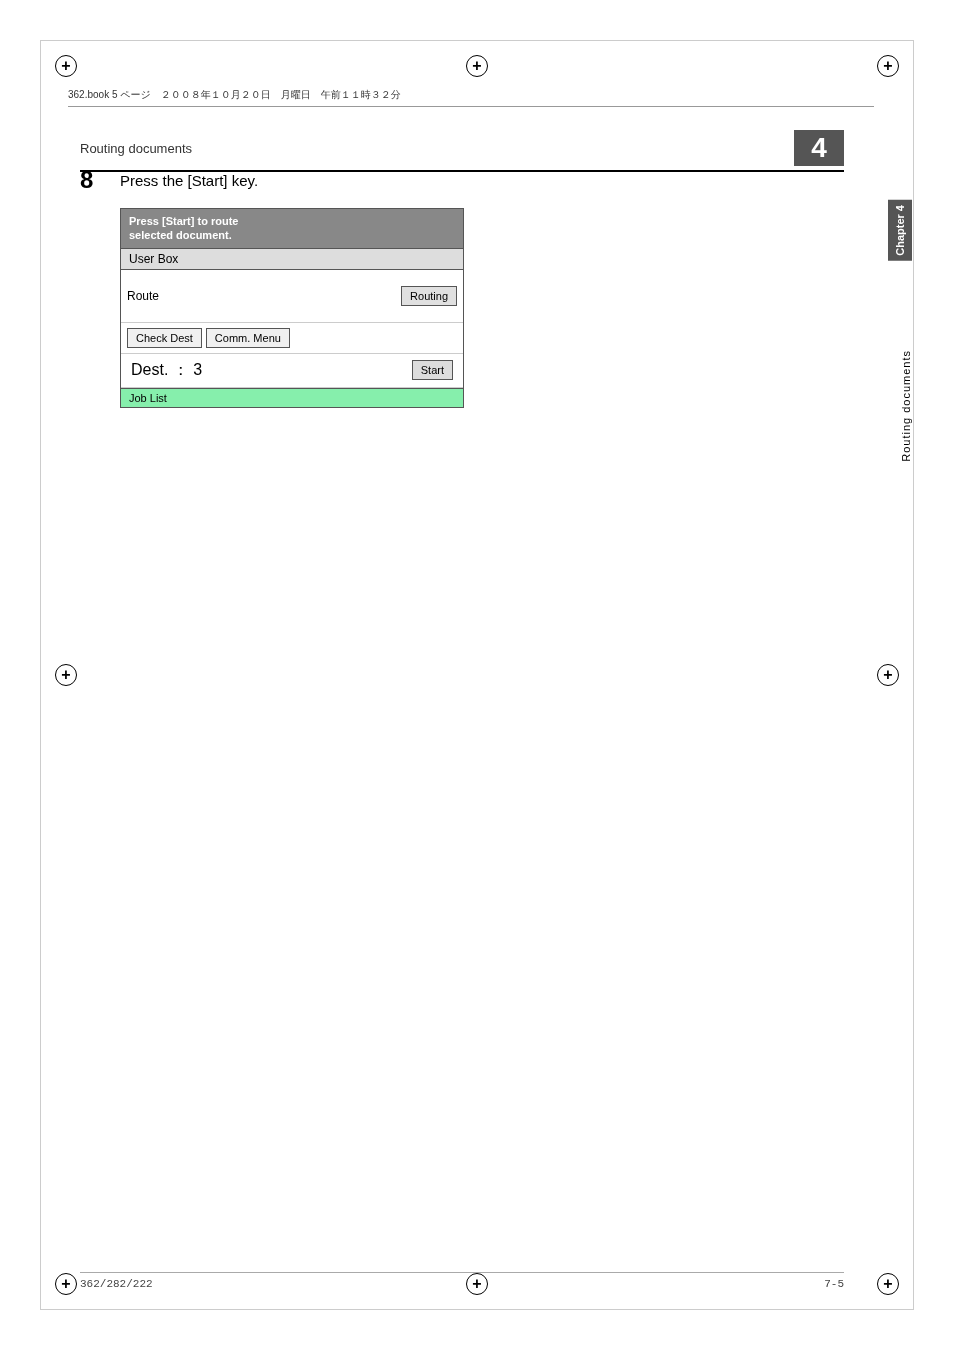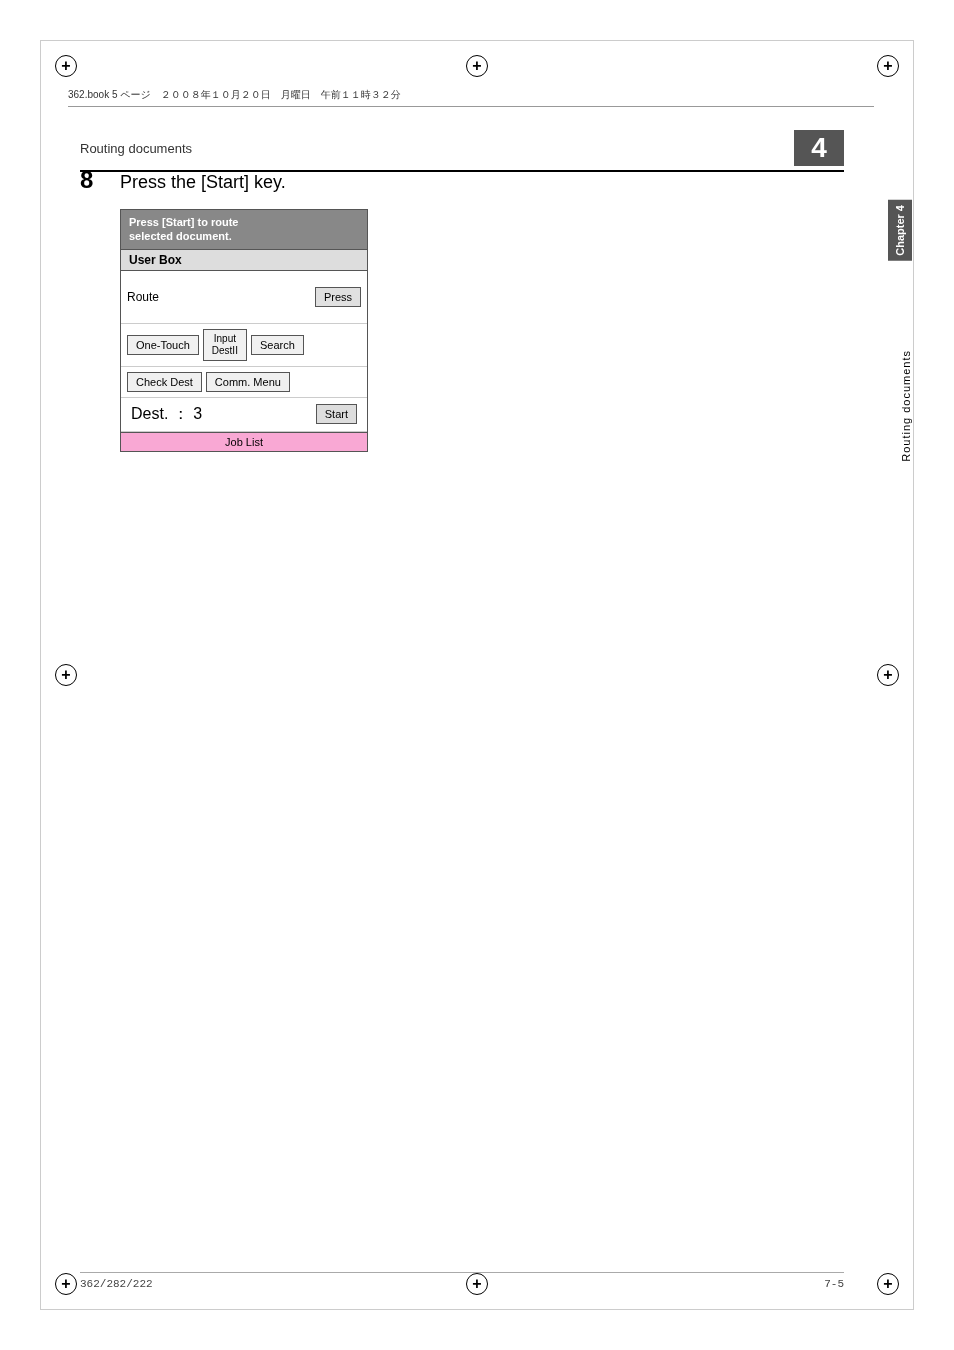--- a/index.html
+++ b/index.html
@@ -111,46 +111,46 @@
     }
 
     .step-number {
       font-size: 24px;
       font-weight: bold;
       line-height: 1;
       min-width: 28px;
     }
 
     .step-text {
-      font-size: 18px;
+      font-size: 15px;
       padding-top: 4px;
     }
 
     
     .ui-panel {
       margin-top: 8px;
       margin-left: 40px;
-      width: 248px;
+      width: 344px;
       border: 1.5px solid #555;
       background: #fff;
     }
 
     .panel-header {
       background: #888;
       color: #fff;
       font-size: 11px;
       font-weight: bold;
       padding: 5px 8px;
       line-height: 1.3;
     }
 
     .panel-section-title {
       background: #ddd;
       font-size: 12px;
-      font-weight: bold;
+      font-weight: normal;
       padding: 3px 8px;
       border-top: 1px solid #555;
       border-bottom: 1px solid #555;
     }
 
     .panel-row {
       display: flex;
       align-items: center;
       padding: 16px 6px;
       border-bottom: 1px solid #ccc;
@@ -188,25 +188,24 @@
       justify-content: space-between;
       padding: 6px 10px;
       border-bottom: 1px solid #ccc;
     }
 
     .dest-text {
       font-size: 16px;
     }
 
     .panel-footer {
-      background: #f9a8d4;
+      background: #86efac;
       font-size: 11px;
       padding: 3px 8px;
       border-top: 1px solid #555;
-      text-align: center;
     }
 
     
     .bottom-info {
       position: absolute;
       bottom: 60px;
       left: 80px;
       right: 110px;
       display: flex;
       justify-content: space-between;
@@ -275,28 +274,23 @@
 
     <div class="panel-header">
       <span>Press [Start] to route</span><br>
       <span>selected document.</span>
     </div>
 
     <div class="panel-section-title">User Box</div>
 
     <div class="panel-row space-between">
       <span style="font-size:12px;">Route</span>
-      <button class="panel-btn cancel-btn">Press</button>
+      <button class="panel-btn cancel-btn">Routing</button>
     </div>
 
-    <div class="panel-row-buttons">
-      <button class="panel-btn">One-Touch</button>
-      <button class="panel-btn" style="font-size:10px; line-height:1.2;">Input<br>DestII</button>
-      <button class="panel-btn">Search</button>
-    </div>
 
     <div class="panel-row-buttons">
       <button class="panel-btn">Check Dest</button>
       <button class="panel-btn">Comm. Menu</button>
     </div>
 
     <div class="panel-dest-row">
       <span class="dest-text">
         <span>Dest. ：</span>
         <span>3</span>

